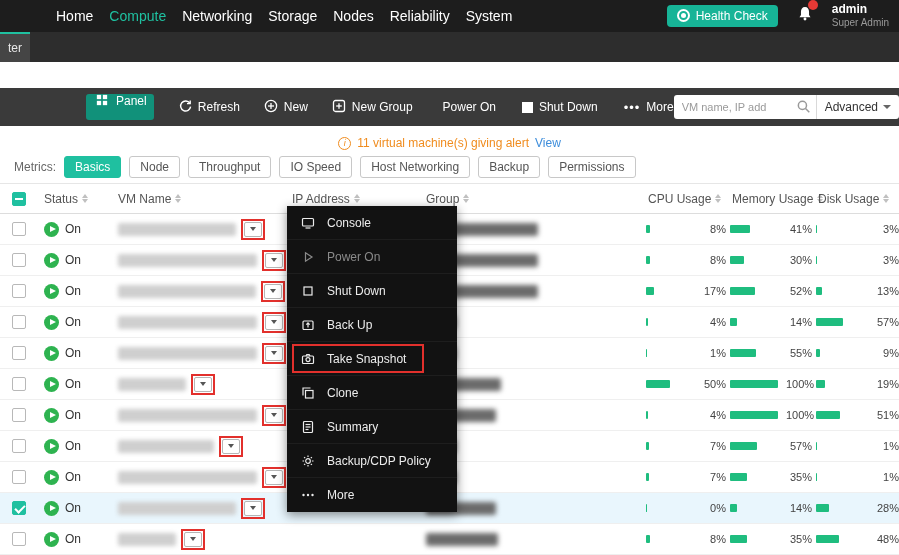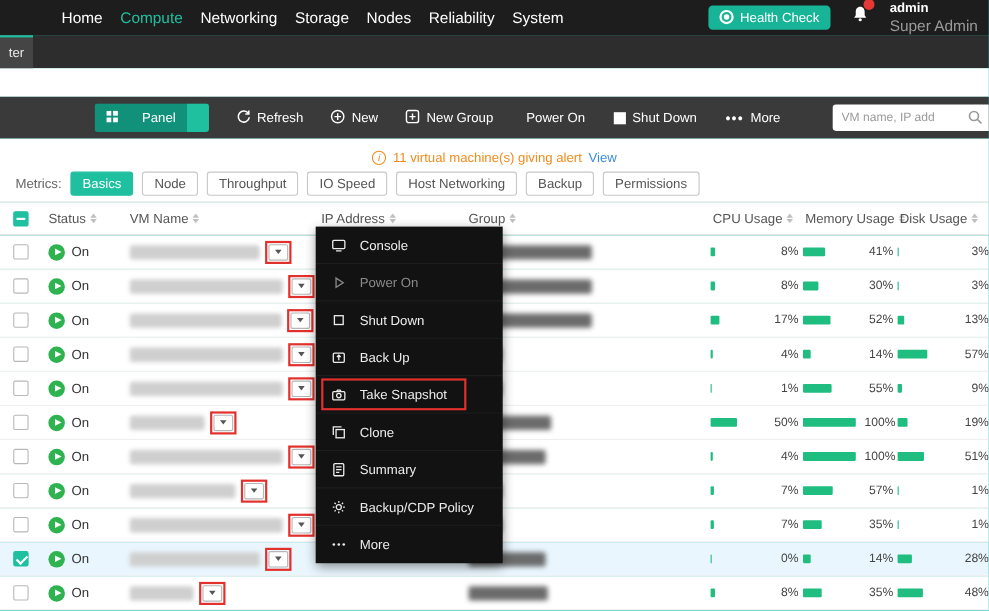--- a/index.html
+++ b/index.html
@@ -12,31 +12,31 @@
   .nav-item{color:#fff;font-size:14px;cursor:pointer;white-space:nowrap}
   .nav-item.active{color:#1fc0a0}
   .nav-right{margin-left:auto;display:flex;align-items:center;gap:18px;padding-right:10px}
   .hc-btn{display:flex;align-items:center;gap:6px;background:#17b497;color:#fff;font-size:12px;height:22px;padding:0 10px;border-radius:4px;cursor:pointer}
   .hc-ico{width:13px;height:13px;border:2px solid #fff;border-radius:50%;position:relative}
   .hc-ico::after{content:"";position:absolute;left:2px;top:2px;width:5px;height:5px;background:#fff;border-radius:50%}
   .bell-wrap{position:relative;display:flex}
   .badge{position:absolute;top:-5px;right:-4px;width:10px;height:10px;background:#e53935;border-radius:50%}
   .admin{line-height:1.15;text-align:left;cursor:pointer}
   .admin .nm{color:#fff;font-weight:bold;font-size:12px}
-  .admin .role{color:#9a9a9a;font-size:14px}
+  .admin .role{color:#9a9a9a;font-size:10px}
 
   
   .tabstrip{height:30px;background:#2d2d2d;display:flex}
   .tab{min-width:30px;padding:0 6px;background:#454545;color:#e8e8e8;font-size:12px;display:flex;align-items:center;justify-content:center;border-top:2px solid #1fc0a0;cursor:pointer}
   .gapband{height:26px;background:#fff}
 
   
   .toolbar{height:38px;background:#3a3a3a;display:flex;align-items:center;padding-left:86px;font-size:12px;color:#fff}
   .seg{display:flex;border-radius:3px;overflow:hidden}
-  .seg-btn{display:flex;align-items:center;gap:21px;height:26px;padding:0 10px;background:#11917a;color:#fff;cursor:pointer}
+  .seg-btn{display:flex;align-items:flex-start;gap:8px;height:26px;padding:0 10px;background:#11917a;color:#fff;cursor:pointer}
   .seg-btn.active{background:#1fc0a0}
   .tb-btn{display:flex;align-items:center;gap:6px;color:#fff;cursor:pointer;white-space:nowrap}
   .ml24{margin-left:24px}.ml30{margin-left:30px}.ml26{margin-left:26px}
   .sq-ico{width:11px;height:11px;background:#fff;display:inline-block}
   .dots{font-size:13px;letter-spacing:1px;line-height:1}
   .search-wrap{margin-left:auto;display:flex;align-items:center;padding-right:0}
   .search-box{position:relative}
   .search-input{width:142px;height:24px;border:none;border-radius:3px 0 0 3px;padding:0 24px 0 8px;font-size:11px;color:#333;background:#fff;outline:none}
   .search-input::placeholder{color:#9a9a9a}
   .mag{position:absolute;right:5px;top:4px;display:flex;cursor:pointer}
@@ -191,20 +191,24 @@
     <div class="search-wrap">
       <div class="search-box">
         <input class="search-input" placeholder="VM name, IP add" style="">
         <span class="mag">
             <svg viewBox="0 0 14 14" width="15" height="15" fill="none" stroke="#999" stroke-width="1.4">
               <circle cx="6" cy="6" r="3.8"></circle>
               <line x1="8.9" y1="8.9" x2="12.4" y2="12.4"></line>
             </svg>
           </span>
       </div>
+      <div class="adv-btn">
+        <span>Advanced</span>
+        <span class="caret-down"></span>
+      </div>
     </div>
   </div>
 
   <div class="alert-bar">
     <span class="info-ico"></span>
     <span class="alert-msg">11 virtual machine(s) giving alert</span>
     <span class="alert-link">View</span>
   </div>
 
   <div class="metrics">

